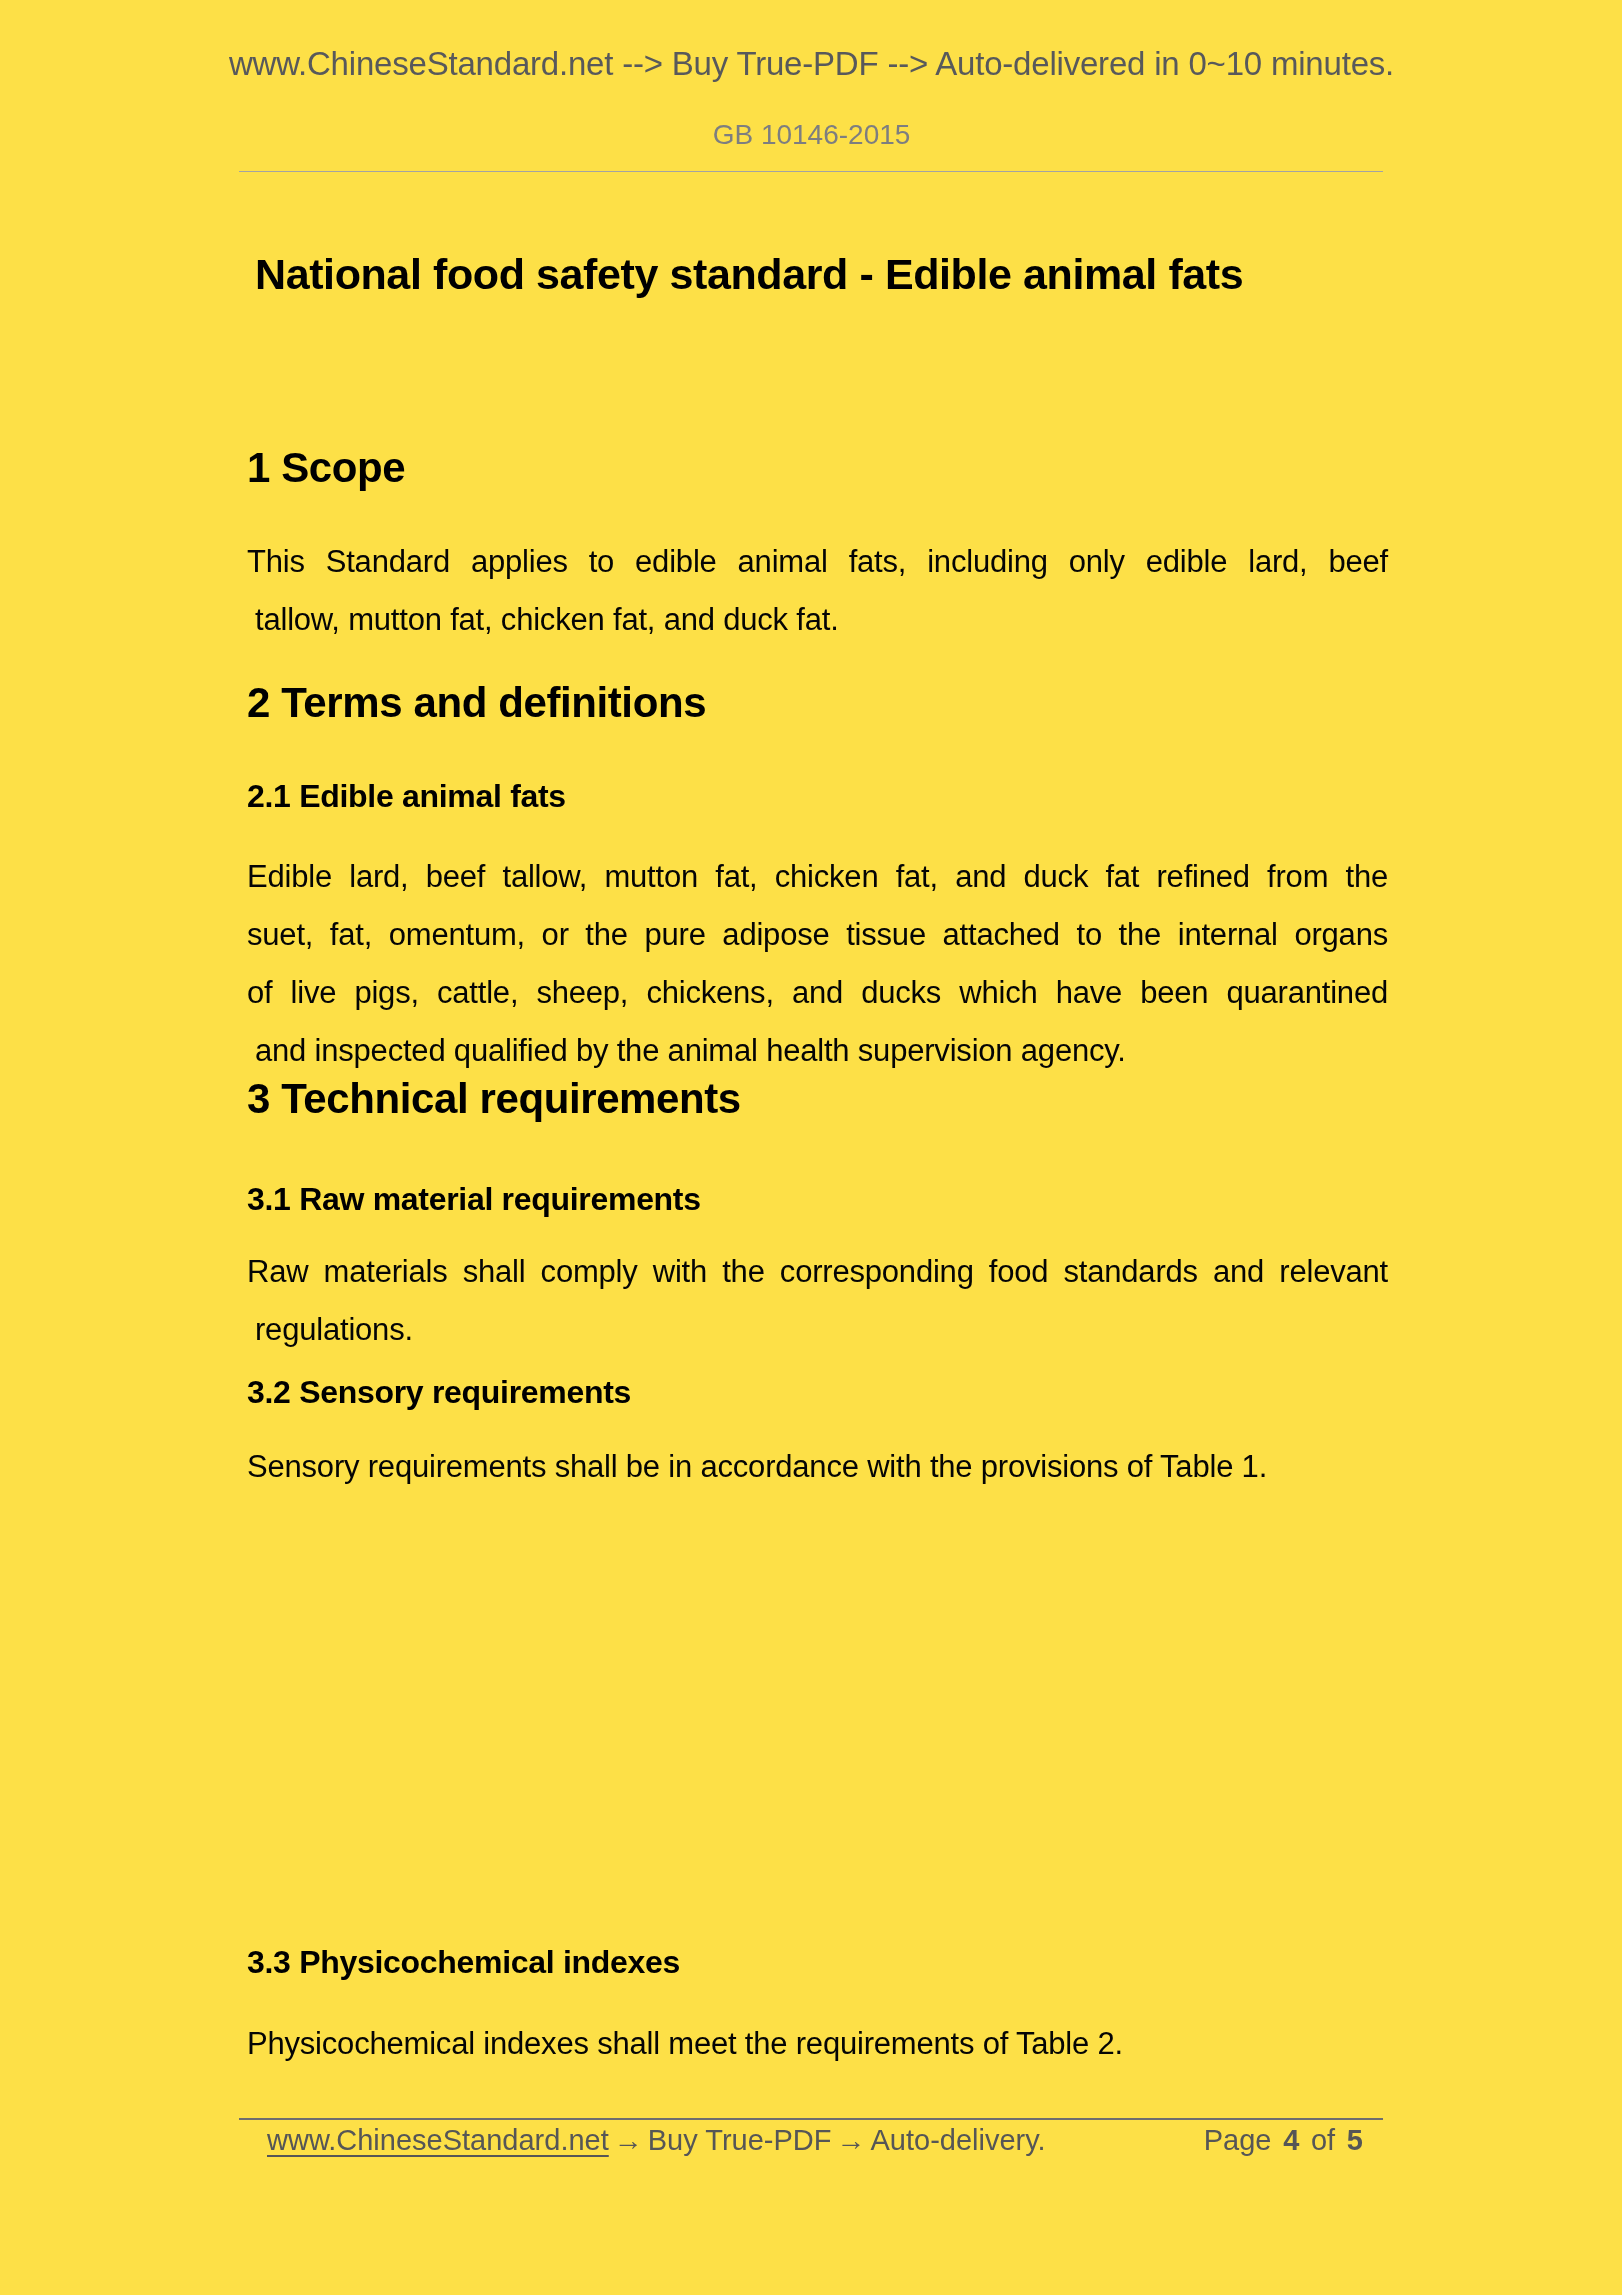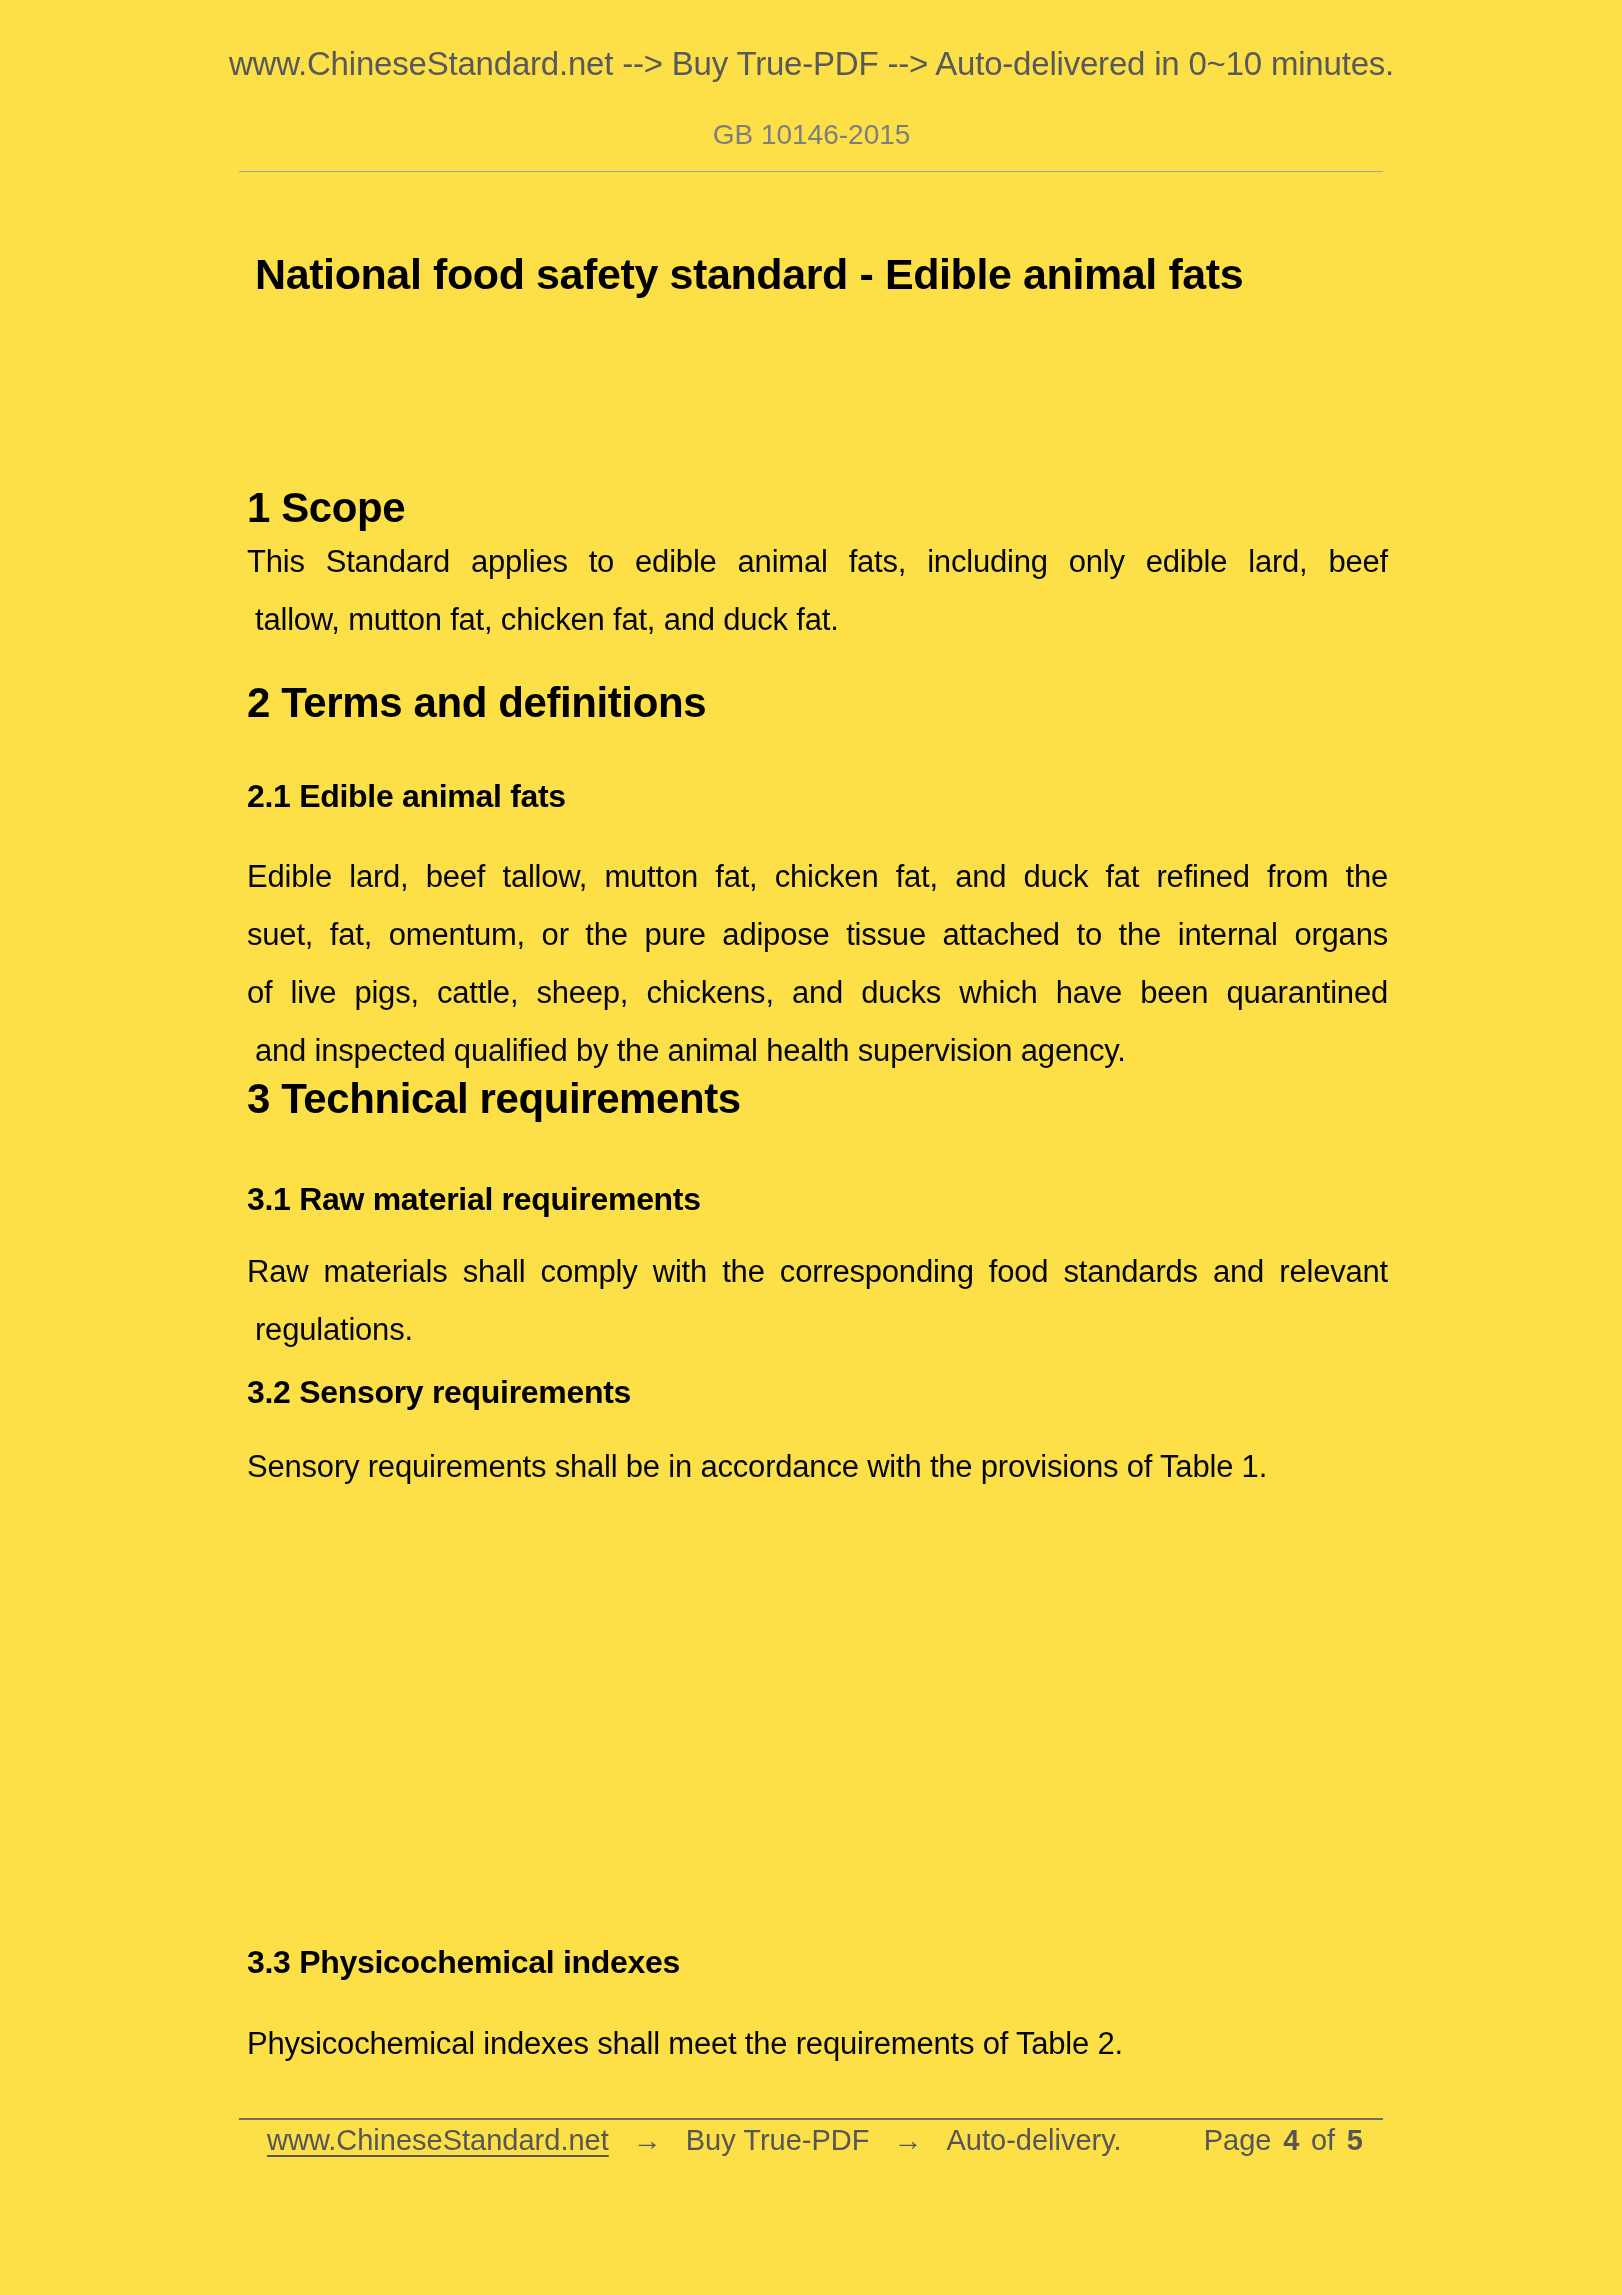--- a/index.html
+++ b/index.html
@@ -60,21 +60,21 @@
   .para .line.last { text-align:justify; text-align-last:left;margin-left:8px; }
   .para .line.single { text-align:right; text-align-last:left; }
 
   
   .footer {
     position:absolute; top:2123px; left:247px; width:1141px;
     box-sizing:border-box; padding-left:20px; padding-right:25px;
     display:flex; justify-content:space-between; align-items:baseline;
     font-size:29px; line-height:35px; color:#565656;
   }
-  .footer-left { display:flex; gap:24px; align-items:baseline; }
+  .footer-left { display:flex; gap:5px; align-items:baseline; }
   .footer-right { display:flex; gap:11.7px; align-items:baseline; }
   .site-link {
     text-decoration:underline;
     text-decoration-thickness:2.1px;
     text-underline-offset:5px;
     color:#565656;
     cursor:pointer;
   }
   .arrow { color:#565656; }
   .b { font-weight:bold; }
@@ -83,21 +83,21 @@
 <body>
 
 <div class="page">
 
   <div class="header-tagline">www.ChineseStandard.net --&gt; Buy True-PDF --&gt; Auto-delivered in 0~10 minutes.</div>
   <div class="doc-number">GB 10146-2015</div>
   <div class="rule header-rule"></div>
 
   <h1 class="doc-title">National food safety standard - Edible animal fats</h1>
 
-  <h2 class="h1" style="top:445px;margin-top:40px;">1 Scope</h2>
+  <h2 class="h1" style="top:445px;">1 Scope</h2>
   <div class="para" style="top:533px;">
     <div class="line">This Standard applies to edible animal fats, including only edible lard, beef</div>
     <div class="line last">tallow, mutton fat, chicken fat, and duck fat.</div>
   </div>
 
   <h2 class="h1" style="top:680px;">2 Terms and definitions</h2>
   <h3 class="h2" style="top:777px;">2.1 Edible animal fats</h3>
   <div class="para" style="top:848px;">
     <div class="line">Edible lard, beef tallow, mutton fat, chicken fat, and duck fat refined from the</div>
     <div class="line">suet, fat, omentum, or the pure adipose tissue attached to the internal organs</div>

